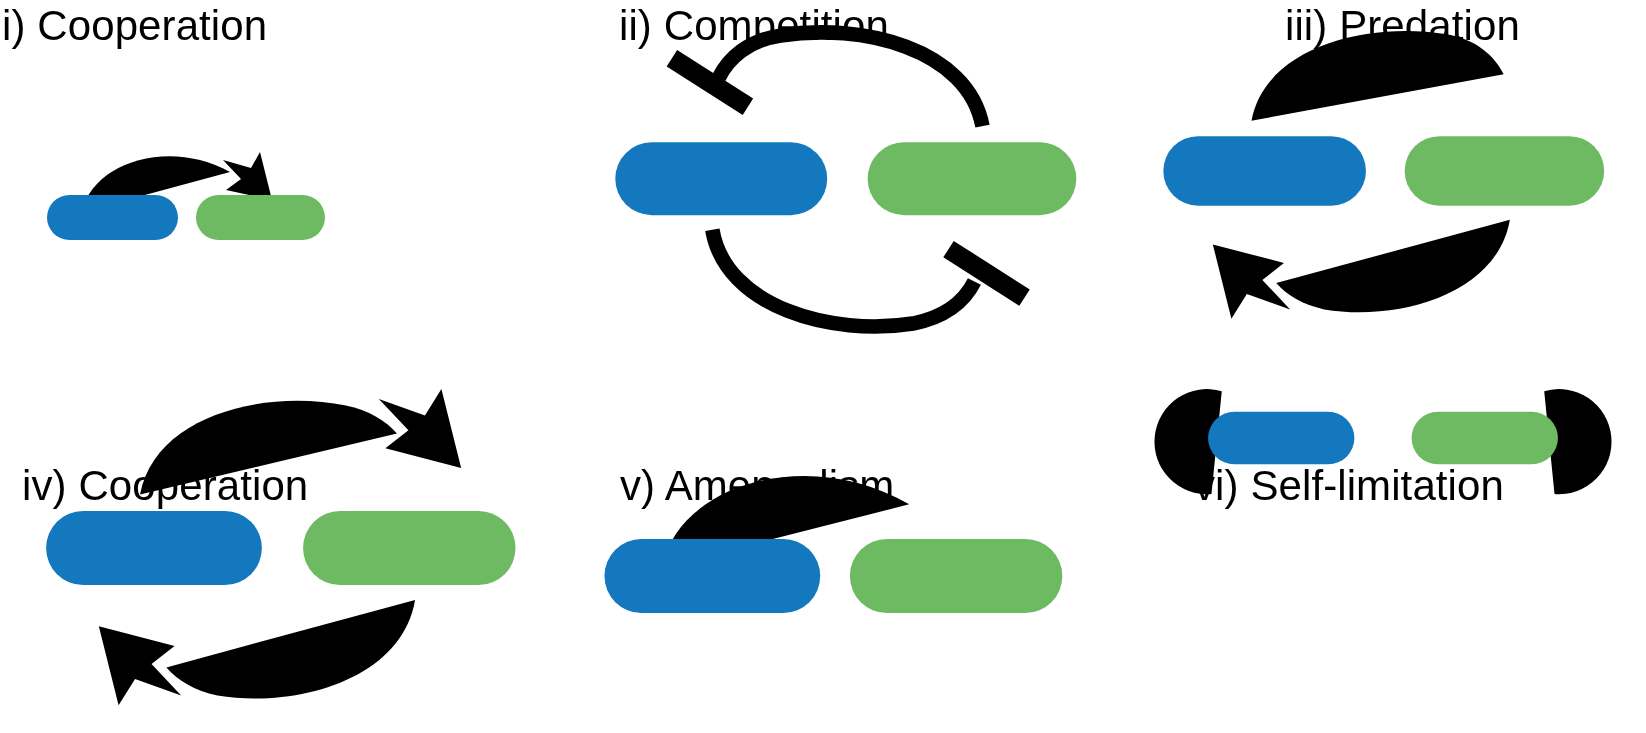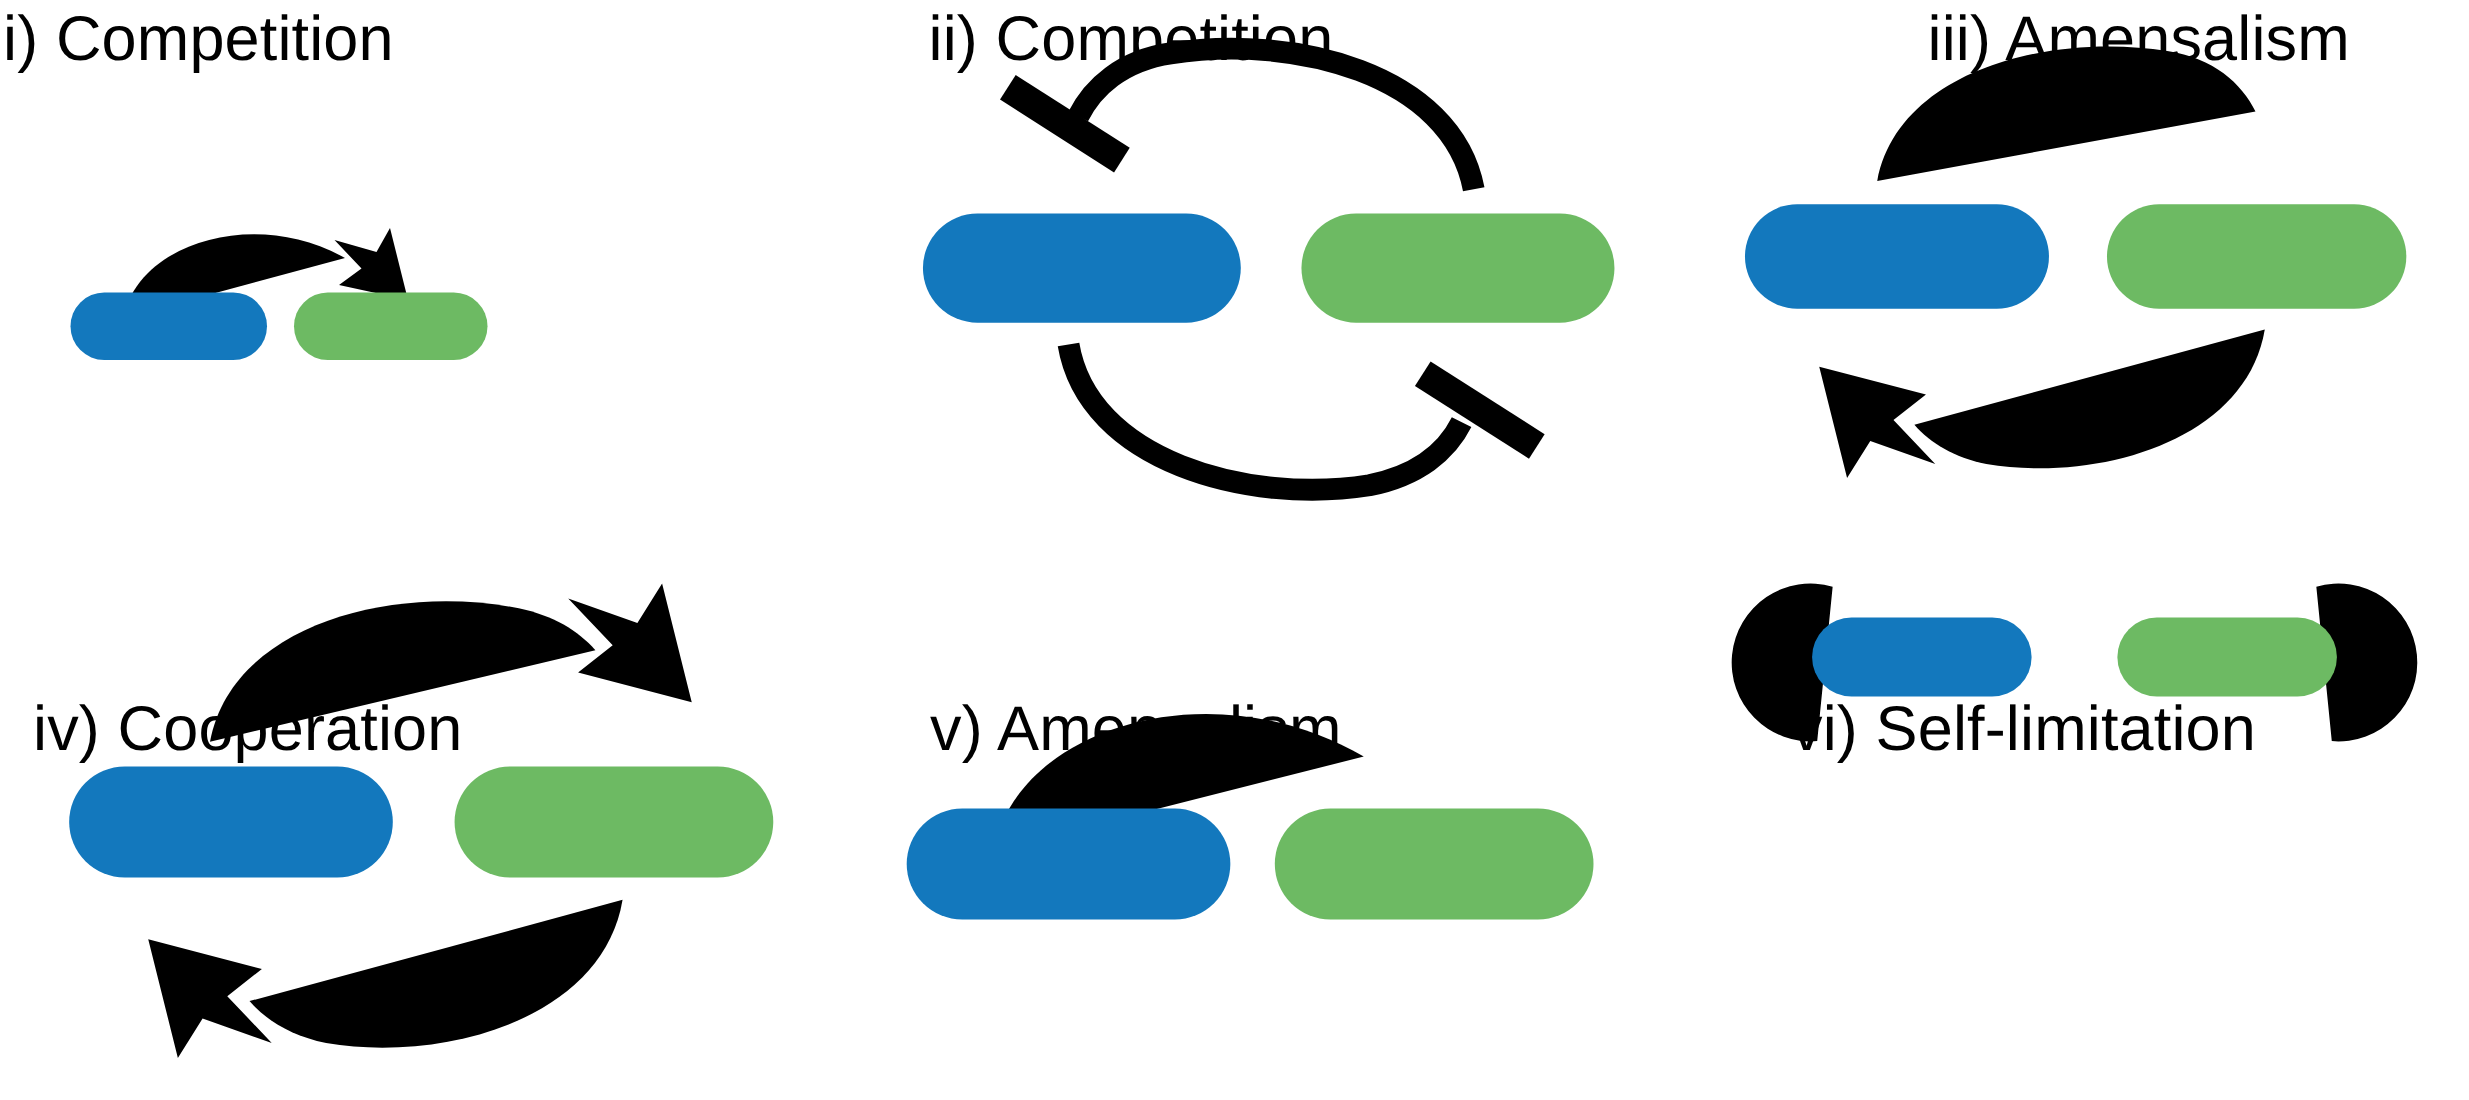--- a/index.html
+++ b/index.html
@@ -73,21 +73,21 @@
     fill: #000000;
     stroke: none;
   }
 </style>
 </head>
 <body>
 
 <div id="figure">
 
   <div class="panel" id="panel-commensalism">
-    <div class="panel-title" id="title-commensalism">i) Competition</div>
+    <div class="panel-title" id="title-commensalism">i) Cooperation</div>
     <svg class="diagram" id="diagram-commensalism" viewBox="0 0 340 180">
 
       <path class="stroke" d="M 62 122 C 72 72, 150 48, 210 82"></path>
       <path class="head" d="M 252 110 L 206 100 L 221 89 L 203 70 L 231 78 L 240 62 Z"></path>
       <rect x="27" y="105" width="131" height="45" rx="22.5" ry="22.5" fill="#1378BD"></rect>
       <rect x="176" y="105" width="129" height="45" rx="22.5" ry="22.5" fill="#6DBA63"></rect>
     </svg>
   </div>
 
   <div class="panel" id="panel-competition">
@@ -98,21 +98,21 @@
       <path class="tbar" d="M 63 36 L 110 66"></path>
 
       <path class="stroke" d="M 88 142 C 96 190, 162 208, 212 200 C 232 196, 244 186, 250 174"></path>
       <path class="tbar" d="M 234 154 L 281 184"></path>
       <rect x="28" y="88" width="131" height="45" rx="22.5" ry="22.5" fill="#1378BD"></rect>
       <rect x="184" y="88" width="129" height="45" rx="22.5" ry="22.5" fill="#6DBA63"></rect>
     </svg>
   </div>
 
   <div class="panel" id="panel-predation">
-    <div class="panel-title" id="title-predation">iii) Amensalism</div>
+    <div class="panel-title" id="title-predation">iii) Predation</div>
     <svg class="diagram" id="diagram-predation" viewBox="0 0 340 220">
 
       <path class="stroke" d="M 85 78 C 94 30, 160 14, 210 22 C 230 25, 242 36, 248 48"></path>
       <path class="tbar" d="M 232 32 L 279 62"></path>
 
       <path class="stroke" d="M 252 142 C 244 190, 180 208, 132 200 C 118 197, 108 191, 101 183"></path>
       <path class="head" d="M 60 158 L 106 170 L 92 181 L 110 200 L 82 190 L 72 206 Z"></path>
       <rect x="28" y="88" width="131" height="45" rx="22.5" ry="22.5" fill="#1378BD"></rect>
       <rect x="184" y="88" width="129" height="45" rx="22.5" ry="22.5" fill="#6DBA63"></rect>
     </svg>

